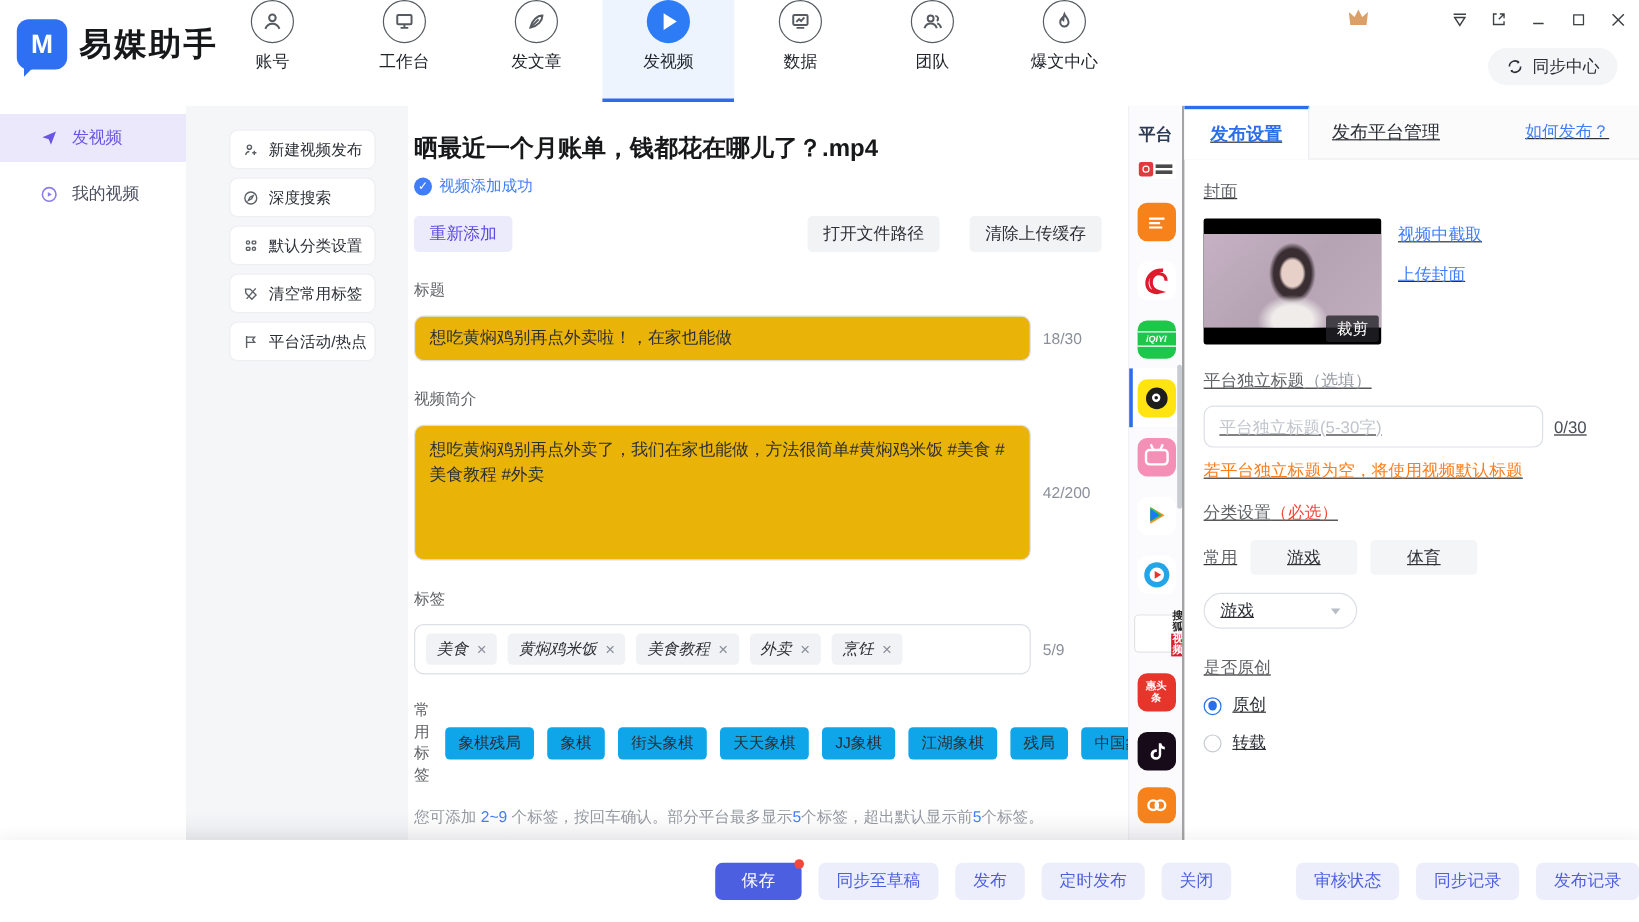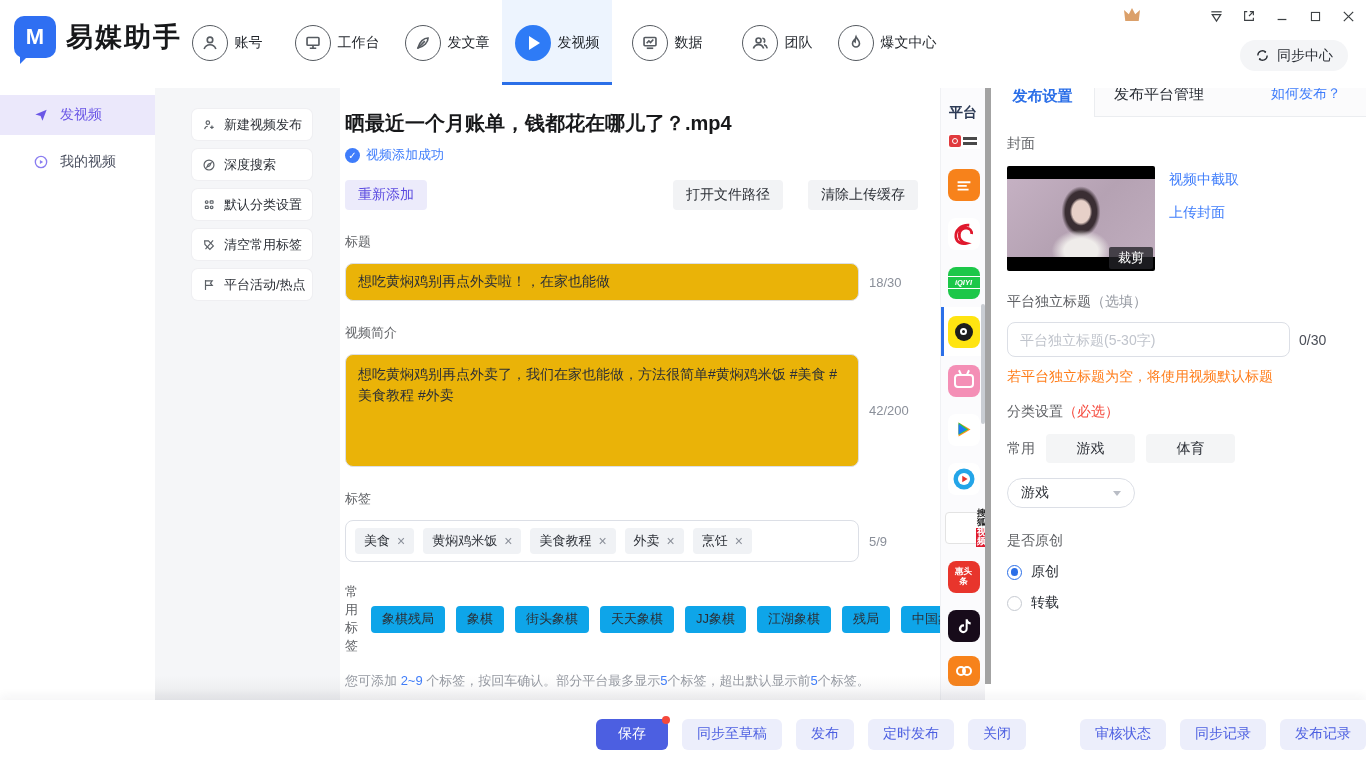--- a/index.html
+++ b/index.html
@@ -6,21 +6,21 @@
   html,body { width:1366px; height:768px; overflow:hidden; }
   body { font-family:"Liberation Sans","DejaVu Sans",sans-serif; background:#fff; position:relative; color:#303133; }
 
   
   .header { position:absolute; left:0; top:0; width:1366px; height:88px; background:#fff; z-index:5; }
   .logo-wrap { position:absolute; left:14px; top:16px; display:flex; align-items:center; gap:10px; }
   .logo { width:42px; height:42px; background:#2f6ff2; border-radius:10px; position:relative; display:flex; align-items:center; justify-content:center; color:#fff; font-weight:bold; font-size:22px; }
   .logo::after { content:""; position:absolute; left:6px; bottom:-6px; border:6px solid transparent; border-top-color:#2f6ff2; border-left-color:#2f6ff2; }
   .brand { font-size:27px; font-weight:bold; color:#17181a; letter-spacing:2px; }
   .nav { position:absolute; left:172px; top:0; height:88px; display:flex; }
-  .nav-item { width:110px; height:85px; display:flex; flex-direction:row; align-items:center; justify-content:center; gap:7px; cursor:pointer; }
+  .nav-item { width:110px; height:85px; display:flex; flex-direction:column; align-items:center; justify-content:flex-start; gap:7px; cursor:pointer; }
   .nav-item .nav-ic { width:36px; height:36px; border-radius:50%; border:1.6px solid #565b61; display:flex; align-items:center; justify-content:center; color:#565b61; }
   .nav-item .nav-label { font-size:14px; color:#1f2329; }
   .nav-item.active { background:#edf4fe; box-shadow: inset 0 -3px 0 #2b6fe8; }
   .nav-item.active .nav-ic { border:none; background:#2e7bf6; }
   .play-tri { width:0; height:0; border-left:11px solid #fff; border-top:7px solid transparent; border-bottom:7px solid transparent; margin-left:3px; }
   .winctl { position:absolute; right:10px; top:8px; display:flex; align-items:center; gap:17px; color:#3c4043; }
   .winctl .wi { width:16px; height:16px; display:flex; align-items:center; justify-content:center; font-size:15px; cursor:pointer; }
   .crown { position:absolute; left:1124px; top:8px; width:16px; height:13px; background:#dba06a; clip-path:polygon(8% 100%,0 15%,30% 48%,50% 0,70% 48%,100% 15%,92% 100%); cursor:pointer; }
   .sync-btn { position:absolute; right:18px; top:40px; height:31px; padding:0 15px; border-radius:17px; background:#f4f5f7; display:flex; align-items:center; gap:7px; font-size:14px; color:#2b2f36; cursor:pointer; }
 
@@ -44,21 +44,21 @@
   .btn-readd { height:30px; padding:0 13px; background:#ecebfb; color:#5b4be0; font-size:14px; border-radius:4px; display:flex; align-items:center; cursor:pointer; }
   .act-right { margin-left:auto; display:flex; gap:25px; }
   .btn-gray { height:30px; padding:0 13px; background:#f2f3f5; color:#2b2f36; font-size:14px; border-radius:4px; display:flex; align-items:center; cursor:pointer; }
   .flabel { margin-top:23px; font-size:13px; color:#606266; }
   .input-row { margin-top:12px; display:flex; align-items:center; width:573px; }
   .tbox { width:514px; border:1px solid #dcdfe6; border-radius:8px; background:#eab308; }
   input.tbox { height:38px; padding:0 12px; font-size:14px; color:#2b2f36; outline:none; font-family:inherit; }
   textarea.tbox { height:113px; padding:9px 12px; font-size:14px; color:#2b2f36; resize:none; outline:none; line-height:1.5; font-family:inherit; }
   .counter { margin-left:10px; font-size:13px; color:#8a8f99; white-space:nowrap; }
   .tagbox { width:514px; min-height:42px; border:1px solid #dcdfe6; border-radius:8px; display:flex; align-items:center; gap:9px; padding:0 9px; }
-  .chip { display:inline-flex; align-items:center; gap:7px; background:#f0f2f5; border-radius:4px; padding:0 9px; height:26px; font-size:13px; color:#2b2f36; }
+  .chip { display:inline-flex; align-items:center; gap:7px; background:#f0f2f5; border-radius:4px; padding:0 9px; height:26px; font-size:13px; color:#2b2f36;font-style:italic; }
   .chip .x { color:#8a8f99; font-size:14px; cursor:pointer; line-height:1; }
   .ctags { margin-top:21px; display:flex; align-items:center; gap:11px; width:580px; }
   .ctags .clabel { font-size:13px; color:#606266; margin-right:2px; }
   .ctag { background:#0ea5e9; border-radius:4px; padding:0 11px; height:27px; display:inline-flex; align-items:center; font-size:13px; color:#2b2f36; cursor:pointer; white-space:nowrap; }
   .hint { margin-top:17px; font-size:13px; color:#9599a1; }
   .hint .blue { color:#3f7dfb; }
   .fade { position:absolute; left:155px; top:676px; width:830px; height:24px; background:linear-gradient(to bottom, rgba(120,120,130,0) 0%, rgba(120,120,130,0.10) 100%); pointer-events:none; z-index:3; }
 
   
   .rail { position:absolute; left:940px; top:88px; width:45px; height:612px; background:#fbfbfd; border-left:1px solid #f0f1f4; }
@@ -83,21 +83,21 @@
   .lens i { width:7px; height:7px; border-radius:50%; border:2px solid #fff; display:block; }
   .bili-tv { width:20px; height:14px; border:2px solid #fff; border-radius:4px; position:relative; }
   .bili-tv::before, .bili-tv::after { content:""; position:absolute; top:-6px; width:2px; height:5px; background:#fff; }
   .bili-tv::before { left:3px; transform:rotate(-25deg); }
   .bili-tv::after { right:3px; transform:rotate(25deg); }
   .inf { display:flex; }
   .inf i { width:10px; height:10px; border:2.5px solid #fff; border-radius:50%; display:block; }
   .inf i + i { margin-left:-4px; }
 
   
-  .panel { position:absolute; left:985px; top:72px; width:381px; height:612px; background:#fff; border-left:6px solid #a3a3a3; }
+  .panel { position:absolute; left:985px; top:88px; width:381px; height:612px; background:#fff; border-left:2px solid #a3a3a3;text-decoration:underline; }
   .tabs { height:45px; display:flex; background:#fbfbfc; border-bottom:1px solid #ebedf0; }
   .tab { display:flex; align-items:center; justify-content:center; font-size:15px; cursor:pointer; }
   .tab.active { width:104px; background:#fff; color:#2b6fe8; font-weight:bold; border-top:3px solid #2b6fe8; border-right:1px solid #ebedf0; height:45px; }
   .tab.plain { width:128px; color:#2b2f36; }
   .tab-help { margin-left:auto; display:flex; align-items:center; padding-right:25px; color:#3f7dfb; font-size:14px; cursor:pointer; }
   .panel-body { padding:18px 16px 0 16px; }
   .plabel { font-size:14px; color:#606266; }
   .plabel .opt { color:#9599a1; }
   .plabel .req { color:#f5483b; }
   .cover-row { margin-top:13px; display:flex; }

